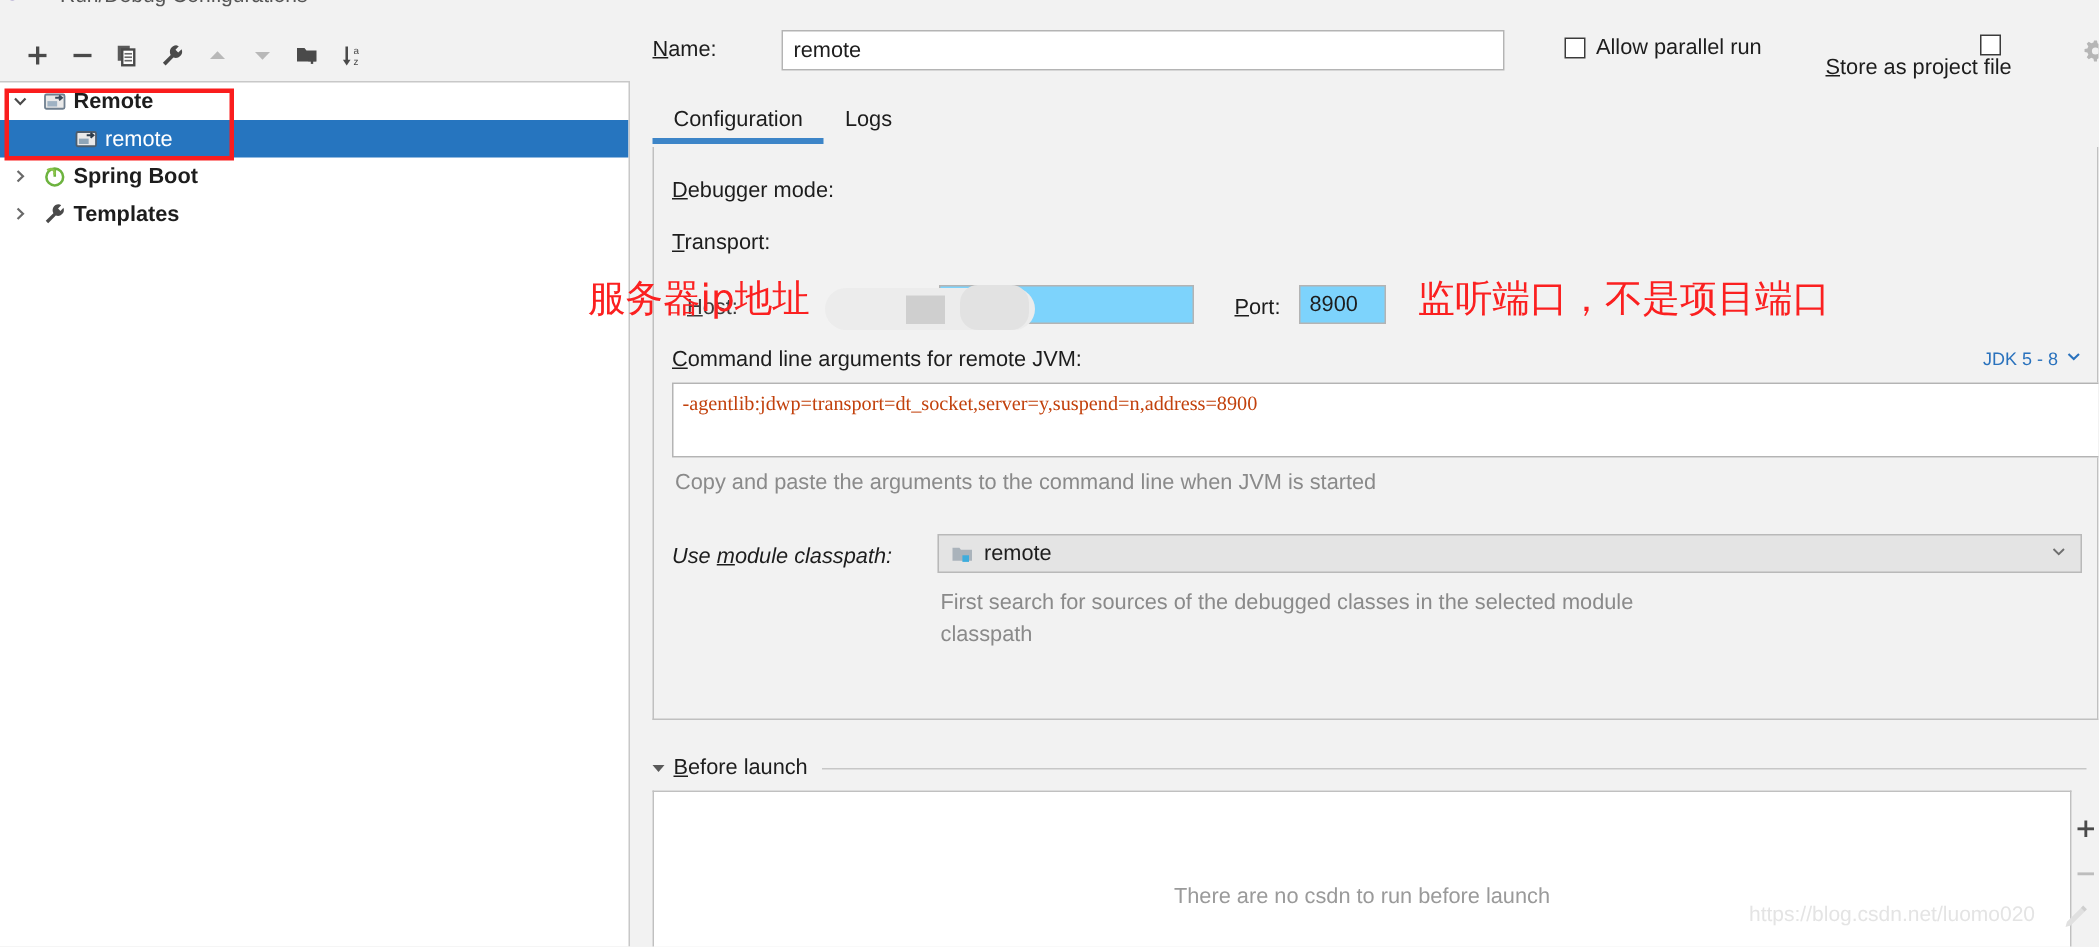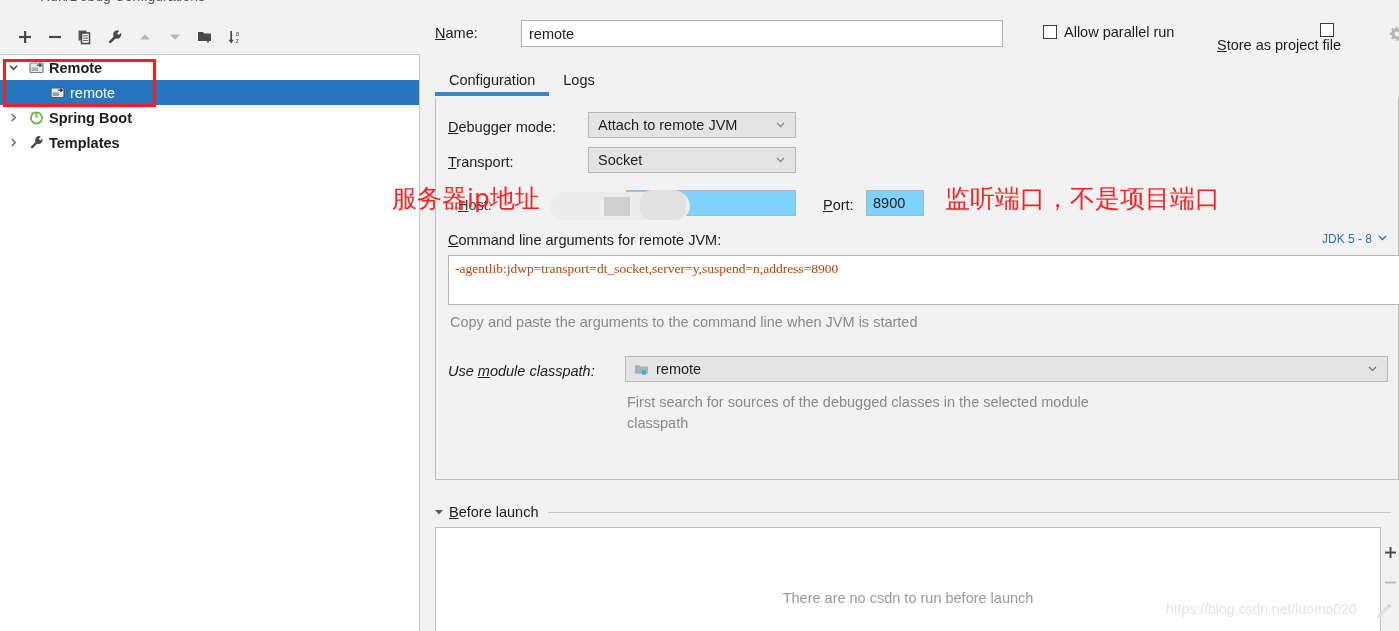--- a/index.html
+++ b/index.html
@@ -577,39 +577,23 @@
   <div id="tabs">
     <div class="tab active">Configuration</div>
     <div class="tab">Logs</div>
   </div>
 
   <div id="config-box">
 
     <div class="frm-label" style="left:12px; top:21px;">
       <span class="mn">D</span>ebugger mode:
     </div>
-    <div class="combo" style="left:152px; top:14px; width:208px; height:26px;">
-      <span>Attach to remote JVM</span>
-      <span class="chev">
-        <svg width="11" height="11" viewBox="0 0 11 11">
-            <path d="M2 4l3.5 3.4L9 4" stroke="#8b8b8b" stroke-width="1.4" fill="none"></path>
-          </svg>
-      </span>
-    </div>
 
     <div class="frm-label" style="left:12px; top:56px;">
       <span class="mn">T</span>ransport:
-    </div>
-    <div class="combo" style="left:152px; top:49px; width:208px; height:26px;">
-      <span>Socket</span>
-      <span class="chev">
-        <svg width="11" height="11" viewBox="0 0 11 11">
-            <path d="M2 4l3.5 3.4L9 4" stroke="#8b8b8b" stroke-width="1.4" fill="none"></path>
-          </svg>
-      </span>
     </div>
 
     <div class="frm-label" style="left:22px; top:99px; color:#3a3a3a;">
       <span class="mn">H</span>ost:
     </div>
     <input class="txtfield" style="left: 190px; top: 92px; width: 170px; height: 26px;" type="text" value="">
     <div id="host-blur">
       <div class="b1"></div>
         <div class="b3"></div>
         <div class="b2"></div>

